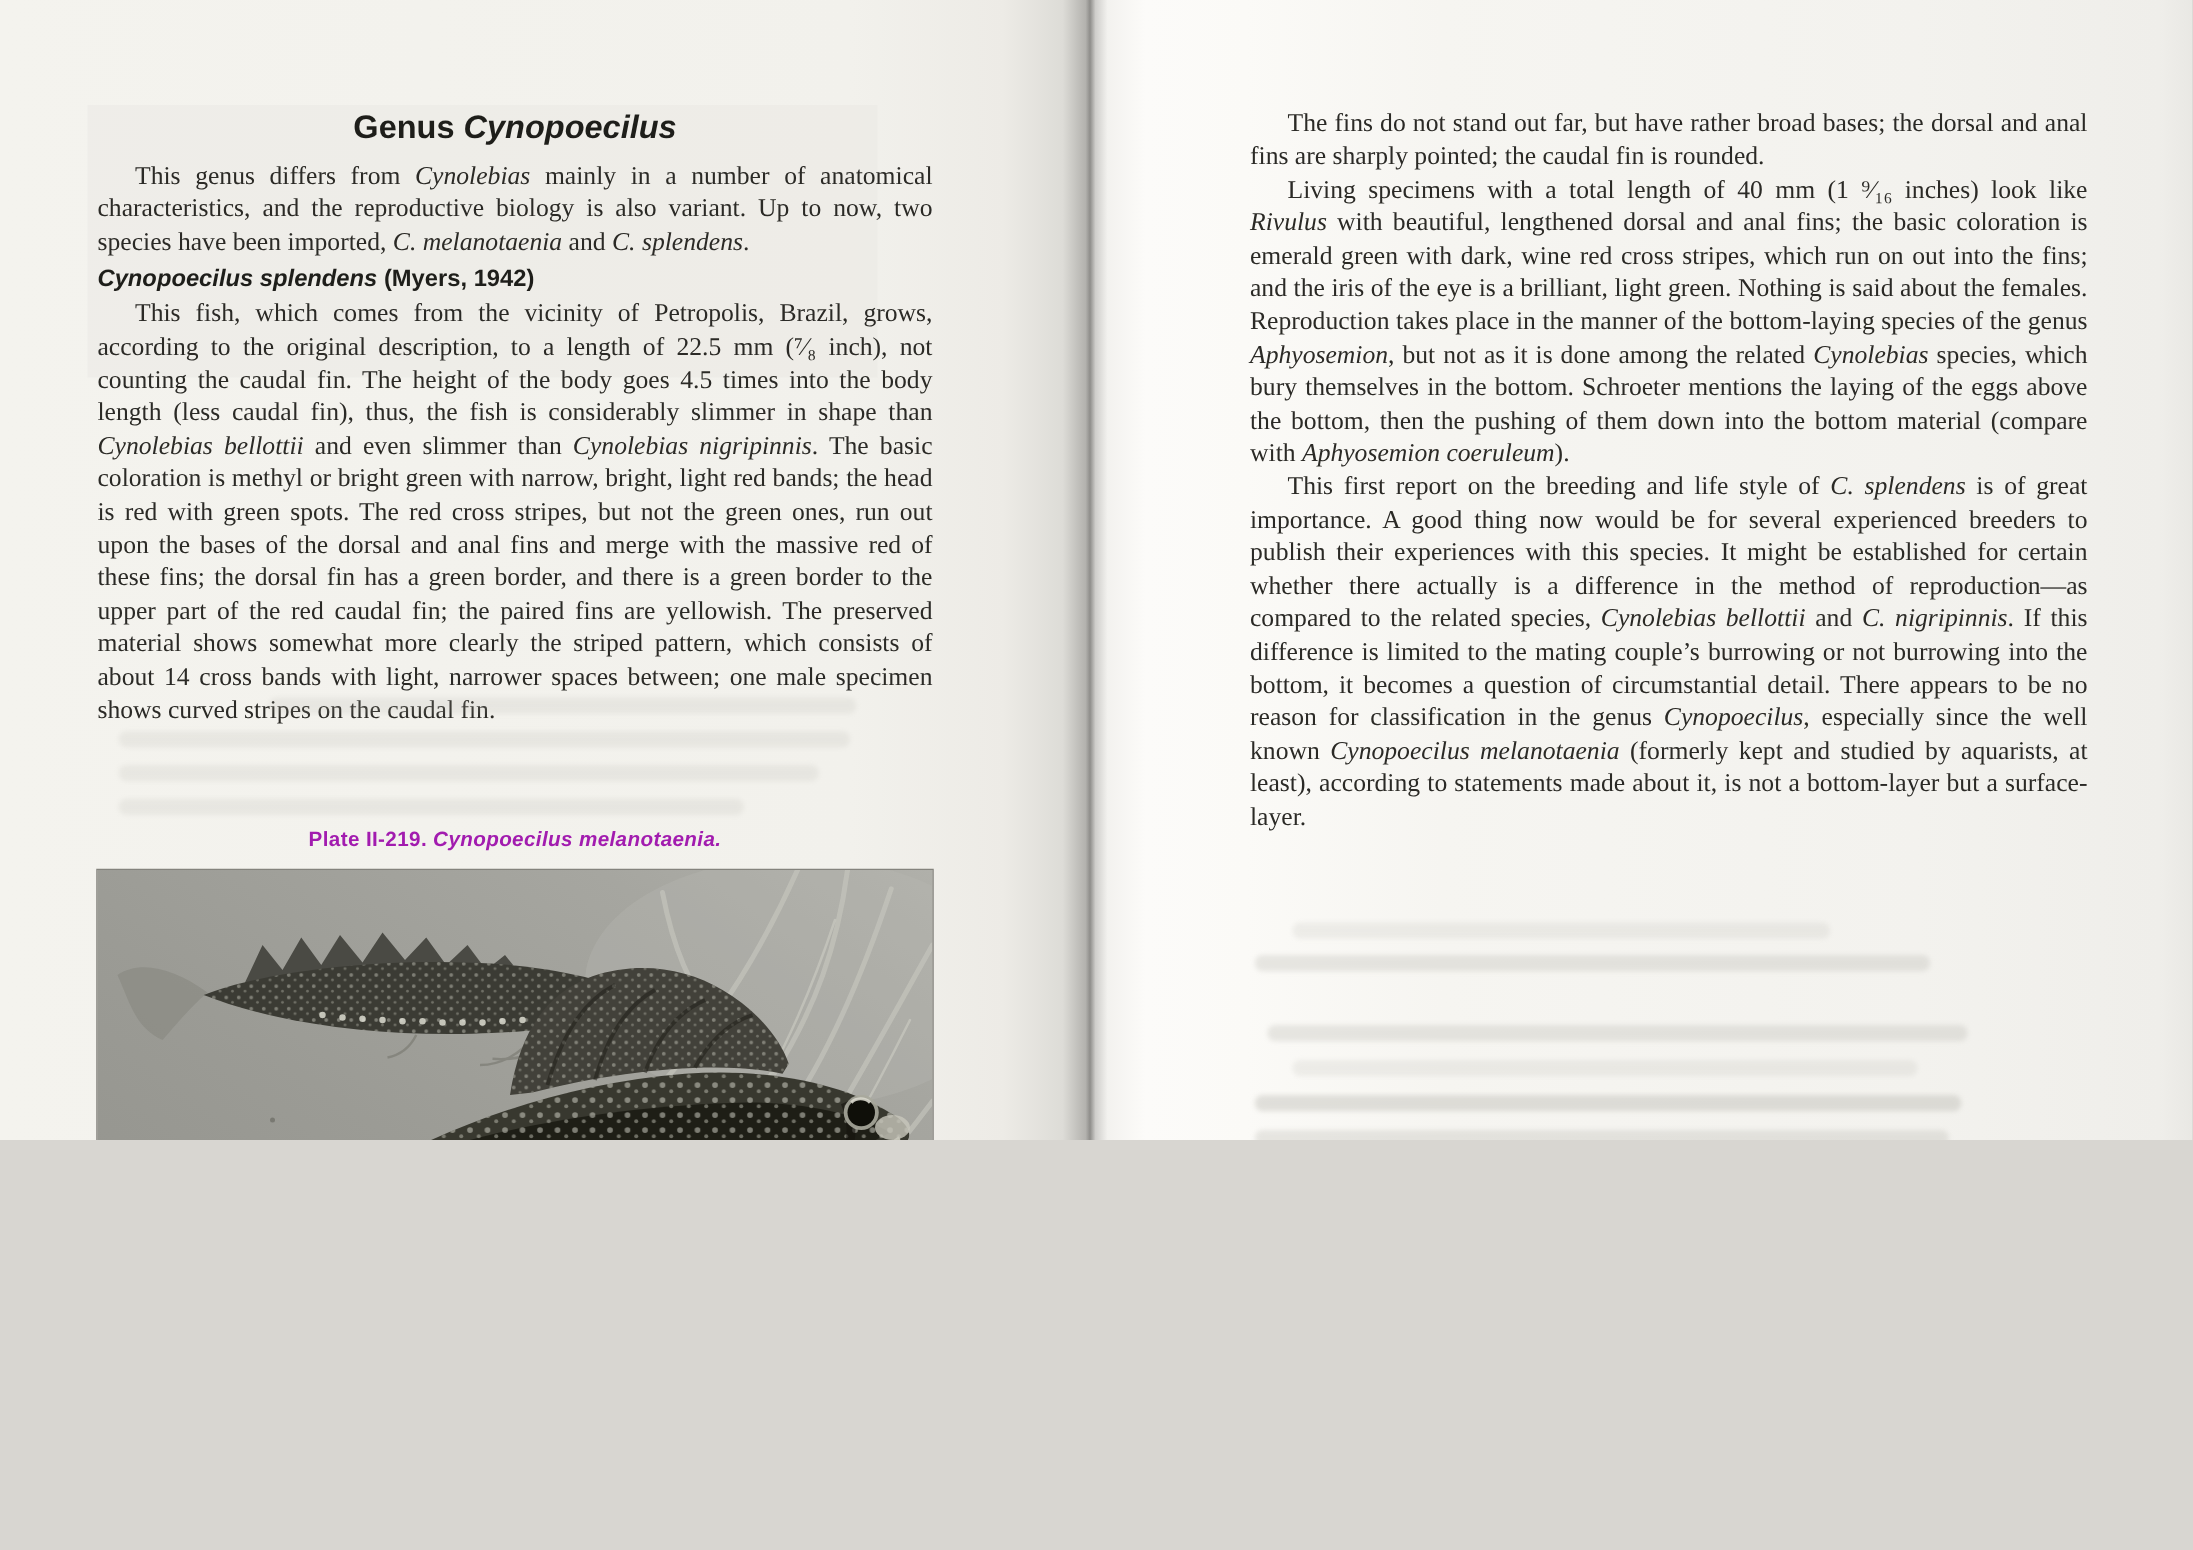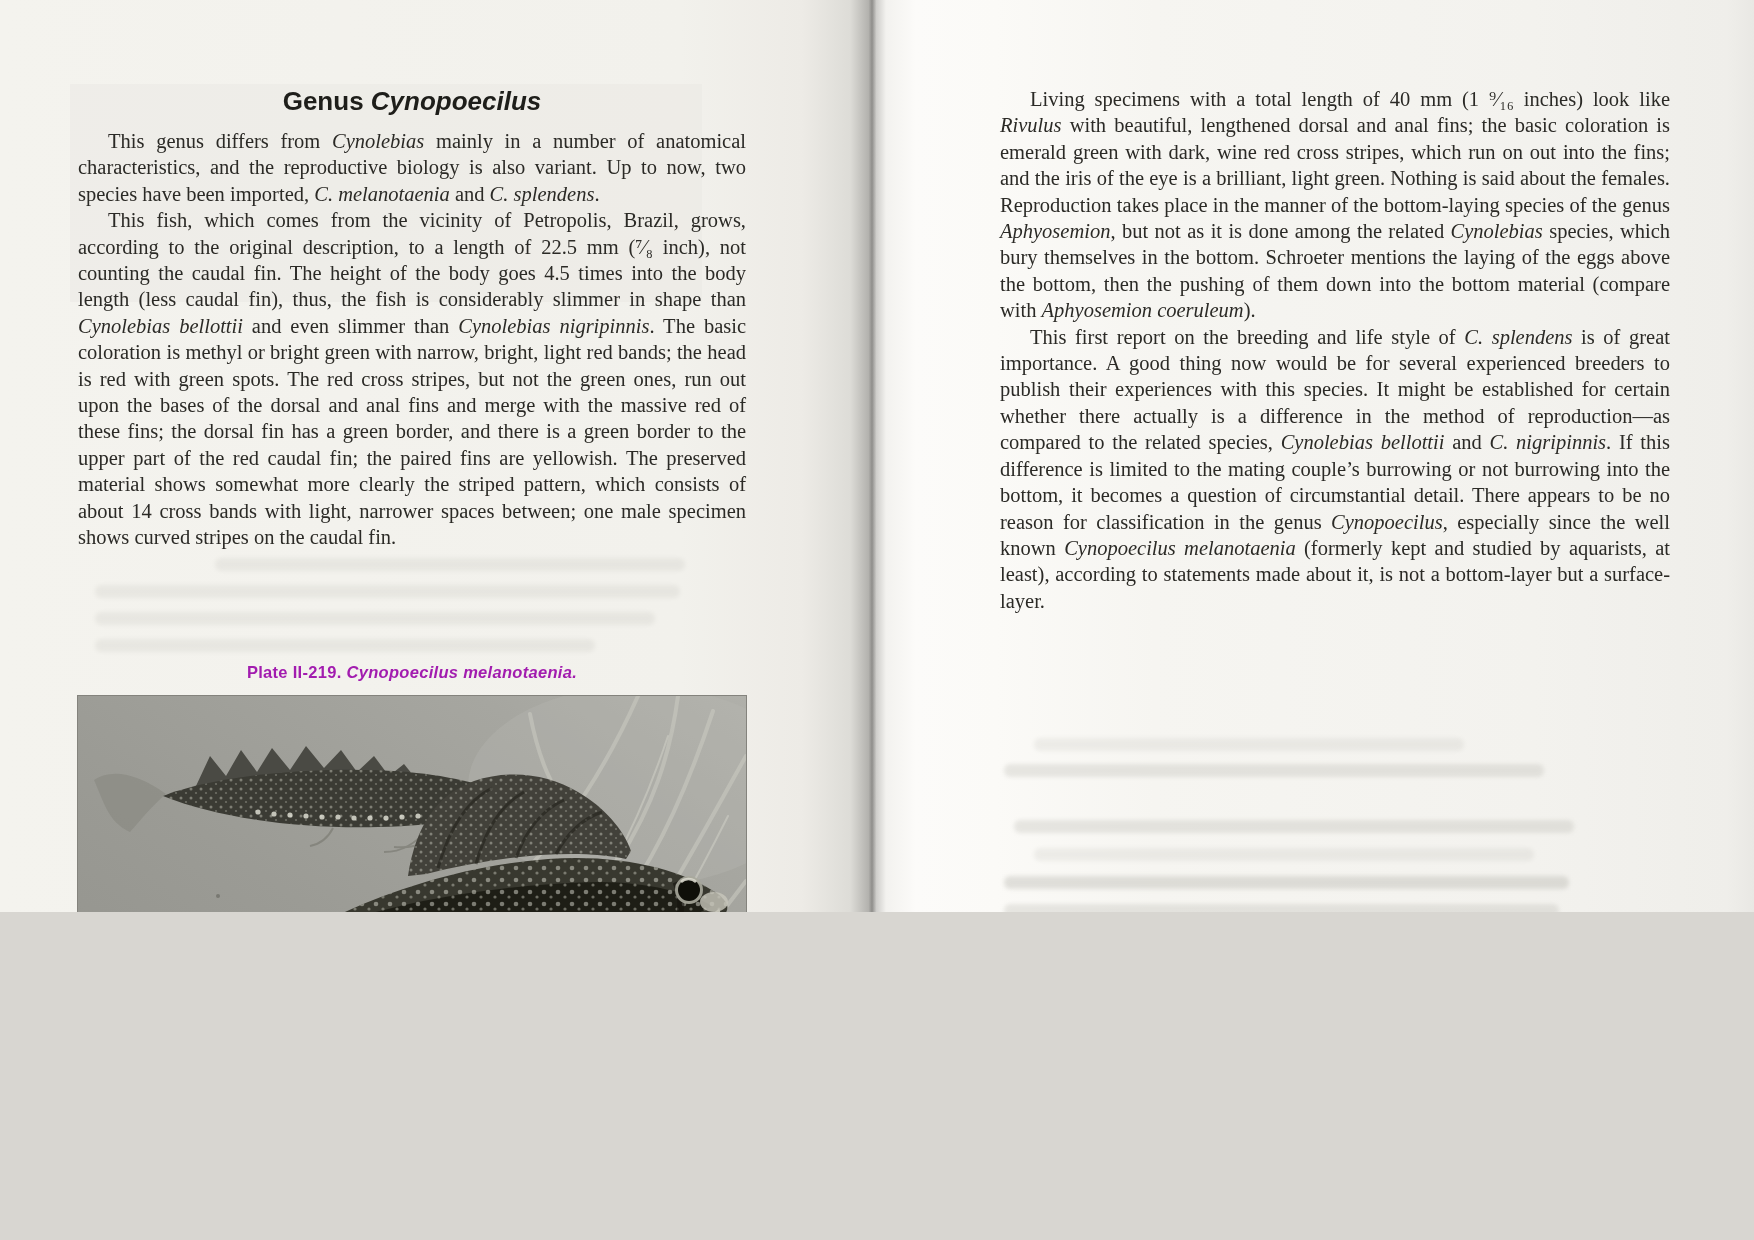--- a/index.html
+++ b/index.html
@@ -41,20 +41,21 @@
 
 <div id="root">
 
   <div class="page" id="left-page">
     <div class="scan-shade" style="left:70px;top:84px;width:632px;height:218px;"></div>
   </div>
 
   <div class="col" style="left:78px;top:86px;width:668px;">
     <h1 class="genus"><span class="run-n">Genus </span><span class="run-i">Cynopoecilus</span></h1>
     <p class="serif-para"><span class="run-n">This genus differs from </span><span class="run-i">Cynolebias</span><span class="run-n"> mainly in a number of anatomical characteristics, and the reproductive biology is also variant. Up to now, two species have been imported, </span><span class="run-i">C. melanotaenia</span><span class="run-n"> and </span><span class="run-i">C. splendens</span><span class="run-n">.</span></p>
+    <div class="subhead"><span class="run-i">Cynopoecilus splendens </span><span class="run-n">(Myers, 1942)</span></div>
     <p class="serif-para"><span class="run-n">This fish, which comes from the vicinity of Petropolis, Brazil, grows, according to the original description, to a length of 22.5 mm (⁷⁄₈ inch), not counting the caudal fin. The height of the body goes 4.5 times into the body length (less caudal fin), thus, the fish is considerably slimmer in shape than </span><span class="run-i">Cynolebias bellottii</span><span class="run-n"> and even slimmer than </span><span class="run-i">Cynolebias nigripinnis</span><span class="run-n">. The basic coloration is methyl or bright green with narrow, bright, light red bands; the head is red with green spots. The red cross stripes, but not the green ones, run out upon the bases of the dorsal and anal fins and merge with the massive red of these fins; the dorsal fin has a green border, and there is a green border to the upper part of the red caudal fin; the paired fins are yellowish. The preserved material shows somewhat more clearly the striped pattern, which consists of about 14 cross bands with light, narrower spaces between; one male specimen shows curved stripes on the caudal fin.</span></p>
   </div>
 
   <div class="ghost g-light" style="left:215px;top:558px;width:470px;"></div>
   <div class="ghost g-light" style="left:95px;top:585px;width:585px;"></div>
   <div class="ghost g-light" style="left:95px;top:612px;width:560px;"></div>
   <div class="ghost g-light" style="left:95px;top:639px;width:500px;"></div>
 
   <div class="plate-caption" style="left:78px;top:663px;width:668px;"><span class="run-n">Plate II-219. </span><span class="run-i">Cynopoecilus melanotaenia.</span></div>
 
@@ -201,20 +202,21 @@
           <circle cx="640" cy="452" r="1.6"></circle>
       </g>
     </svg>
   </div>
 
   <div class="pagenum" style="left:85px;top:1244px;">802</div>
 
   <div class="page" id="right-page"></div>
 
   <div class="col" style="left:1000px;top:86px;width:670px;">
+    <p class="serif-para"><span class="run-n">The fins do not stand out far, but have rather broad bases; the dorsal and anal fins are sharply pointed; the caudal fin is rounded.</span></p>
     <p class="serif-para"><span class="run-n">Living specimens with a total length of 40 mm (1 ⁹⁄₁₆ inches) look like </span><span class="run-i">Rivulus</span><span class="run-n"> with beautiful, lengthened dorsal and anal fins; the basic coloration is emerald green with dark, wine red cross stripes, which run on out into the fins; and the iris of the eye is a brilliant, light green. Nothing is said about the females. Reproduction takes place in the manner of the bottom-laying species of the genus </span><span class="run-i">Aphyosemion</span><span class="run-n">, but not as it is done among the related </span><span class="run-i">Cynolebias</span><span class="run-n"> species, which bury themselves in the bottom. Schroeter mentions the laying of the eggs above the bottom, then the pushing of them down into the bottom material (compare with </span><span class="run-i">Aphyosemion coeruleum</span><span class="run-n">).</span></p>
     <p class="serif-para"><span class="run-n">This first report on the breeding and life style of </span><span class="run-i">C. splendens</span><span class="run-n"> is of great importance. A good thing now would be for several experienced breeders to publish their experiences with this species. It might be established for certain whether there actually is a difference in the method of reproduction—as compared to the related species, </span><span class="run-i">Cynolebias bellottii</span><span class="run-n"> and </span><span class="run-i">C. nigripinnis</span><span class="run-n">. If this difference is limited to the mating couple’s burrowing or not burrowing into the bottom, it becomes a question of circumstantial detail. There appears to be no reason for classification in the genus </span><span class="run-i">Cynopoecilus</span><span class="run-n">, especially since the well known </span><span class="run-i">Cynopoecilus melanotaenia</span><span class="run-n"> (formerly kept and studied by aquarists, at least), according to statements made about it, is not a bottom-layer but a surface-layer.</span></p>
   </div>
 
   <div class="ghost g-light" style="left:1034px;top:738px;width:430px;"></div>
   <div class="ghost g-mid" style="left:1004px;top:764px;width:540px;"></div>
   <div class="ghost g-mid" style="left:1014px;top:820px;width:560px;"></div>
   <div class="ghost g-light" style="left:1034px;top:848px;width:500px;"></div>
   <div class="ghost g-dark" style="left:1004px;top:876px;width:565px;"></div>
   <div class="ghost g-mid" style="left:1004px;top:904px;width:555px;"></div>

